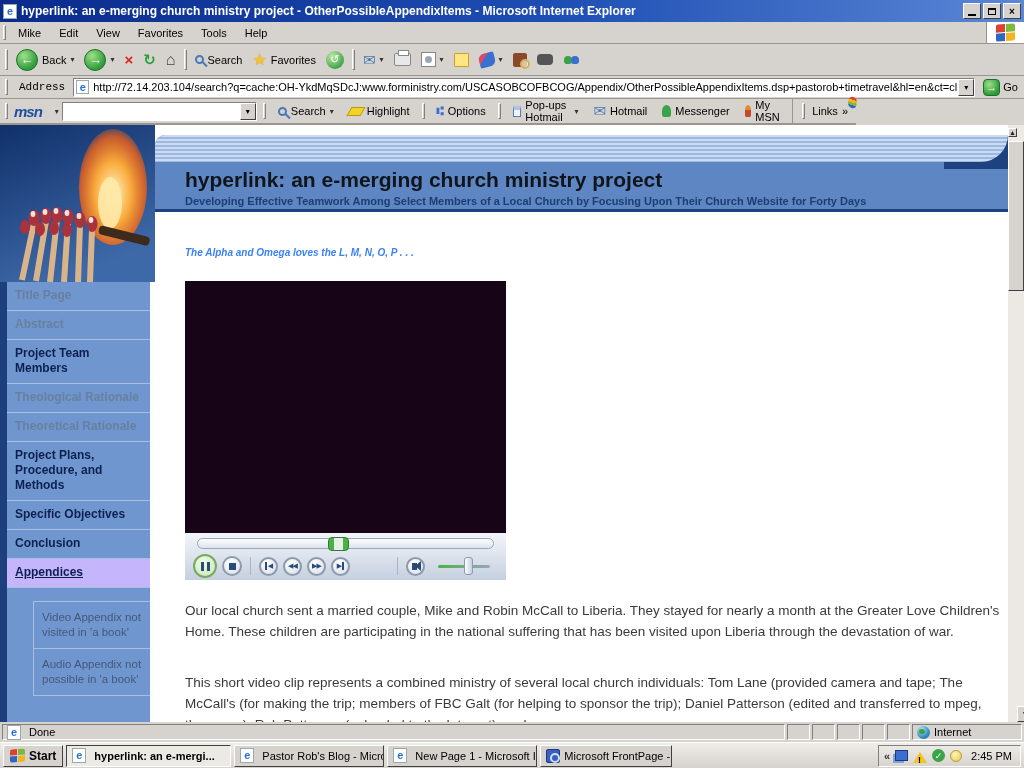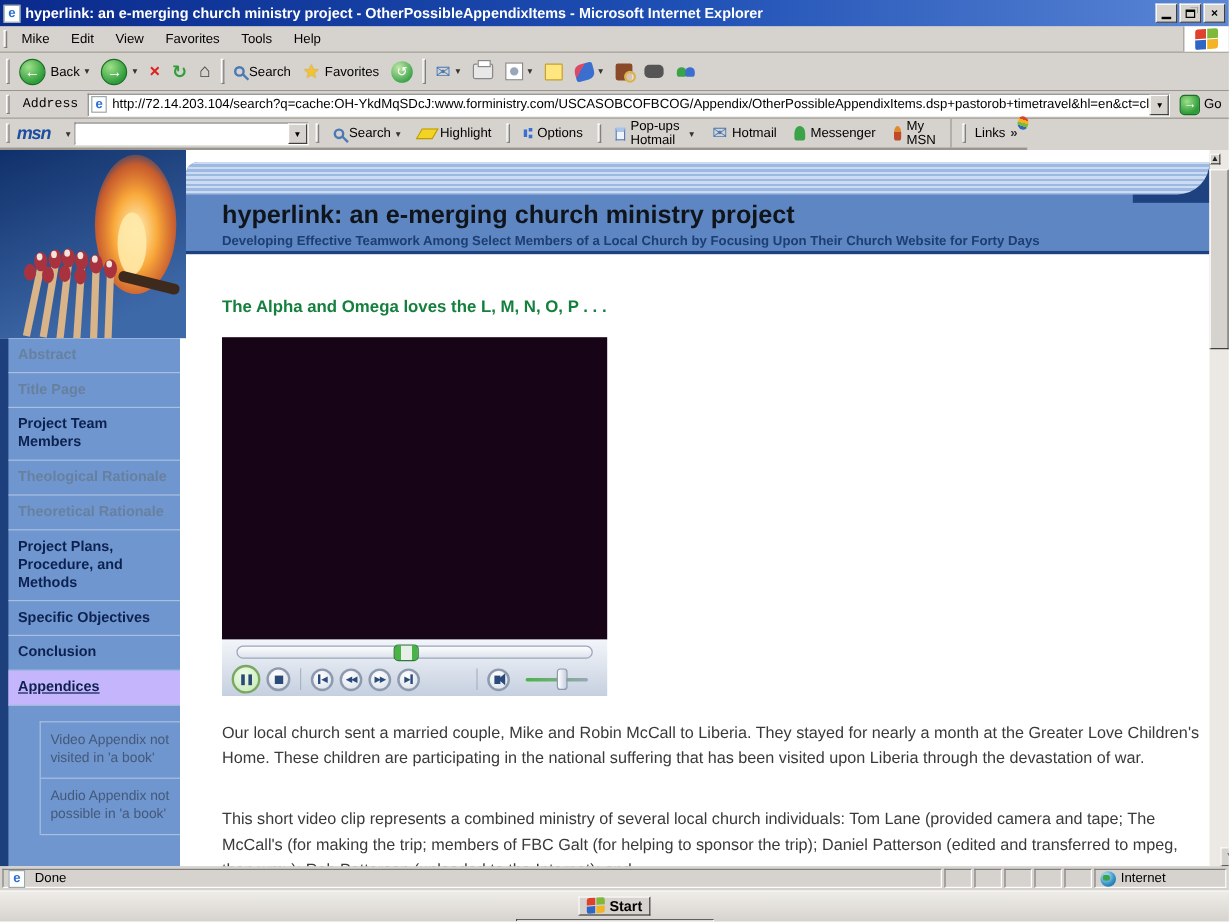--- a/index.html
+++ b/index.html
@@ -139,22 +139,22 @@
     border-left:7px solid #1d3f7c; }
   .nav-item { padding:6px 8px 7px; font-size:12px; font-weight:bold; line-height:15px;
     border-bottom:1px solid #a9bfe0; cursor:default; }
   .nav-item.muted { color:#68809f; }
   .nav-item.strong { color:#0d2150; }
   .nav-item.active { background:#c4b5fd;text-decoration:underline; }
   .subnav { margin:13px 0 0 26px; border-left:1px solid #a9bfe0; border-top:1px solid #a9bfe0; }
   .subnav-item { padding:8px 8px; font-size:11.5px; color:#44597a; line-height:15px;
     border-bottom:1px solid #a9bfe0; cursor:default; }
 
-  .content-heading { left:185px; top:122px; width:700px; font-size:14px;
-    font-weight:bold; color:#15803d; }
+  .content-heading { left:185px; top:122px; width:700px; font-size:10px;
+    font-weight:bold; color:#3b82f6;font-style:italic; }
   .player { left:185px; top:156px; width:321px; height:299px; }
   .video-area { width:321px; height:252px; background:#170416; }
   .controls { width:321px; height:47px;
     background:linear-gradient(180deg,#f2f5fa 0%,#dfe5ee 45%,#c5cfdf 100%);
     position:relative; }
   .seek-track { position:absolute; left:12px; right:12px; top:5px; height:11px;
     border:1px solid #9aa6ba; border-radius:6px;
     background:linear-gradient(180deg,#fdfdfe,#dde3ec); }
   .seek-thumb { position:absolute; left:44%; top:-2px; width:21px; height:14px;
     border:1px solid #2f7a36; border-radius:4px;
@@ -202,21 +202,21 @@
   .pane.mini { width:23px; }
   .pane.zone { width:110px; }
   .globe { width:13px; height:13px; border-radius:50%;
     background:radial-gradient(circle at 35% 30%,#bfe8f8,#2f8ec4 60%,#1c5e8c); position:relative; }
   .globe::after { content:""; position:absolute; left:2px; top:3px; width:6px; height:5px;
     background:#3aa348; border-radius:40% 60% 50% 40%; }
 
   
   .taskbar { left:0; top:742px; width:1024px; height:26px;
     background:linear-gradient(180deg,#efede8,#d6d3ce); border-top:1px solid #fff;
-    display:flex; align-items:center; padding:4px 3px; gap:3px;flex-direction:column; }
+    display:flex; align-items:center; padding:4px 3px; gap:3px; }
   .start-btn { height:22px; display:flex; align-items:center; gap:3px; padding:0 6px;
     background:#d6d3ce; border:1px solid; border-color:#fff #404040 #404040 #fff;
     font-weight:bold; font-size:12px; color:#000; }
   .start-btn .flag { width:16px; height:14px; grid-template-columns:7px 7px;
     grid-template-rows:6px 6px; }
   .task-btn { height:22px; display:flex; align-items:center; gap:4px; padding:0 5px;
     background:#d6d3ce; border:1px solid; border-color:#fff #404040 #404040 #fff;
     font-size:11px; color:#000; overflow:hidden; white-space:nowrap; }
   .task-btn.active { background:#eceae4; border-color:#404040 #fff #fff #404040; font-weight:bold; }
   .t1 { width:165px; } .t2 { width:150px; } .t3 { width:150px; } .t4 { width:132px; }
@@ -451,22 +451,22 @@
     </svg>
 
     <div class="abs page-header">
       <span class="hdr-corner"></span>
       <span class="hdr-stripes"></span>
       <span class="hdr-title">hyperlink: an e-merging church ministry project</span>
       <span class="hdr-sub">Developing Effective Teamwork Among Select Members of a Local Church by Focusing Upon Their Church Website for Forty Days</span>
     </div>
 
     <div class="abs sidebar">
+      <div class="nav-item muted">Title Page</div>
       <div class="nav-item muted">Abstract</div>
-      <div class="nav-item muted">Title Page</div>
       <div class="nav-item strong">Project Team Members</div>
       <div class="nav-item muted">Theological Rationale</div>
       <div class="nav-item muted">Theoretical Rationale</div>
       <div class="nav-item strong">Project Plans, Procedure, and Methods</div>
       <div class="nav-item strong">Specific Objectives</div>
       <div class="nav-item strong">Conclusion</div>
       <div class="nav-item strong active">Appendices</div>
       <div class="subnav">
         <div class="subnav-item">Video Appendix not visited in 'a book'</div>
         <div class="subnav-item">Audio Appendix not possible in 'a book'</div>

